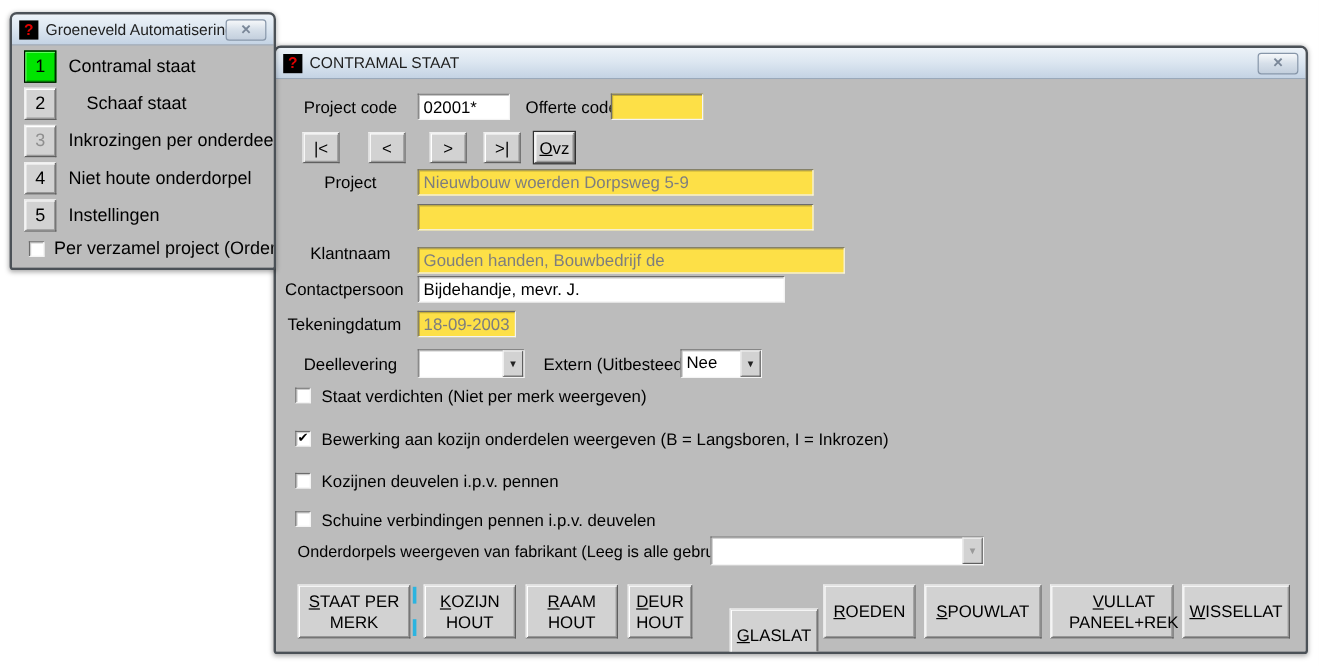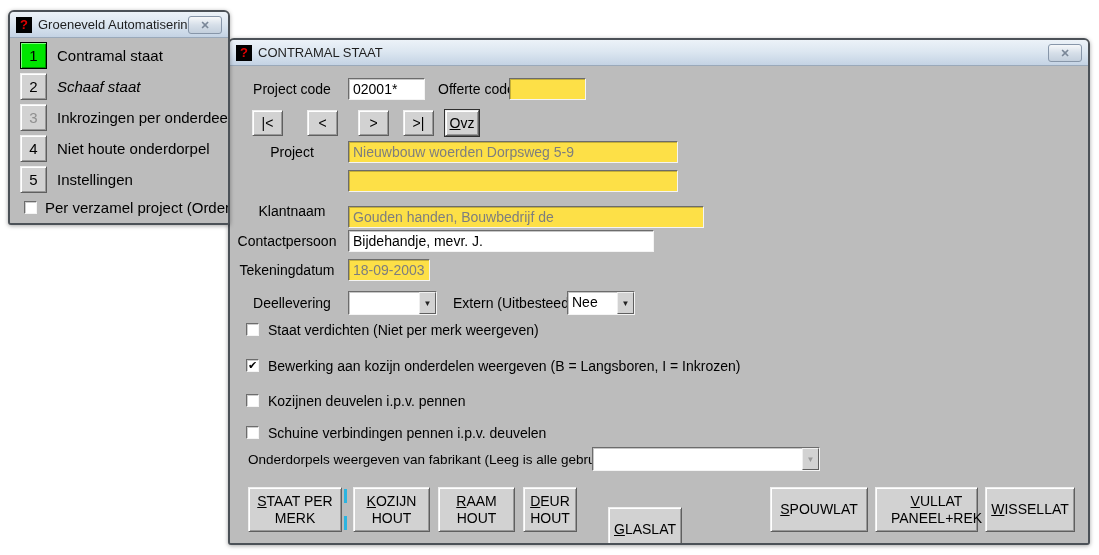--- a/index.html
+++ b/index.html
@@ -156,20 +156,24 @@
         <div>HOUT</div>
       </div>
       <div class="actbtn raised" style="left:293px; top:421px; width:54px;">
         <div><span class="hk">D</span><span>EUR</span></div>
         <div>HOUT</div>
       </div>
       <div class="actbtn raised" style="left:378px; top:421px; width:74px;margin-top:20px;">
         <div><span class="hk">G</span><span>LASLAT</span></div>
         <div></div>
       </div>
+      <div class="actbtn raised" style="left:456px; top:421px; width:77px;">
+        <div><span class="hk">R</span><span>OEDEN</span></div>
+        <div></div>
+      </div>
       <div class="actbtn raised" style="left:540px; top:421px; width:98px;">
         <div><span class="hk">S</span><span>POUWLAT</span></div>
         <div></div>
       </div>
       <div class="actbtn raised" style="left:645px; top:421px; width:103px;padding-left:20px;">
         <div><span class="hk">V</span><span>ULLAT</span></div>
         <div>PANEEL+REK</div>
       </div>
       <div class="actbtn raised" style="left:755px; top:421px; width:90px;">
         <div><span class="hk">W</span><span>ISSELLAT</span></div>
@@ -184,21 +188,21 @@
       <div class="app-icon">?</div>
       <div class="title-text">Groeneveld Automatisering</div>
       <div class="close-btn">✕</div>
     </div>
     <div class="client">
 
       <div class="menu-num active" style="left:10px; top:4px;">1</div>
       <div class="menu-lbl" style="left:47px; top:9px;">Contramal staat</div>
 
       <div class="menu-num raised" style="left:10px; top:35px;">2</div>
-      <div class="menu-lbl" style="left:47px; top:40px;font-style:italic;">Schaaf staat</div>
+      <div class="menu-lbl" style="left:62px; top:40px;">Schaaf staat</div>
 
       <div class="menu-num raised disabled" style="left:10px; top:66px;">3</div>
       <div class="menu-lbl" style="left:47px; top:71px;">Inkrozingen per onderdeel</div>
 
       <div class="menu-num raised" style="left:10px; top:97px;">4</div>
       <div class="menu-lbl" style="left:47px; top:102px;">Niet houte onderdorpel</div>
 
       <div class="menu-num raised" style="left:10px; top:128px;">5</div>
       <div class="menu-lbl" style="left:47px; top:133px;">Instellingen</div>
 

